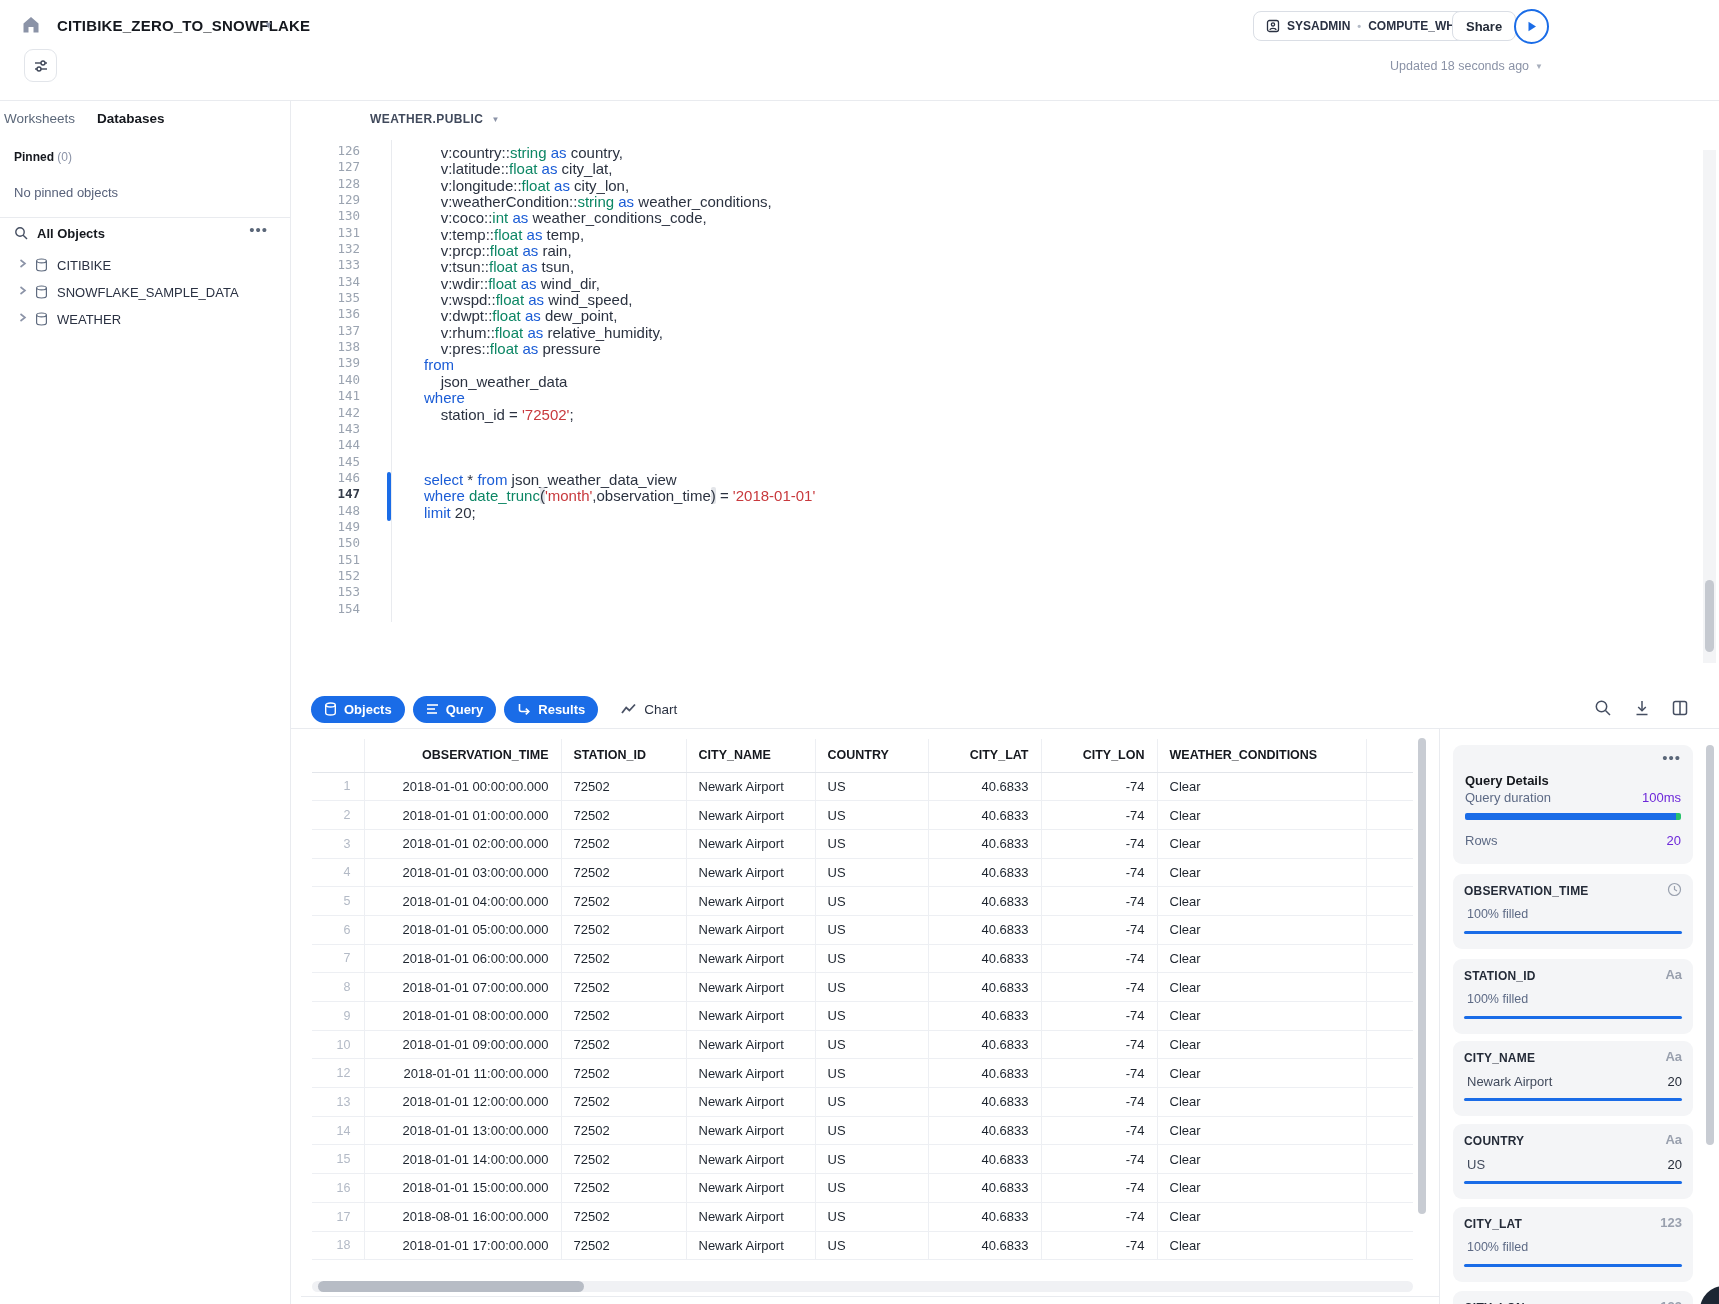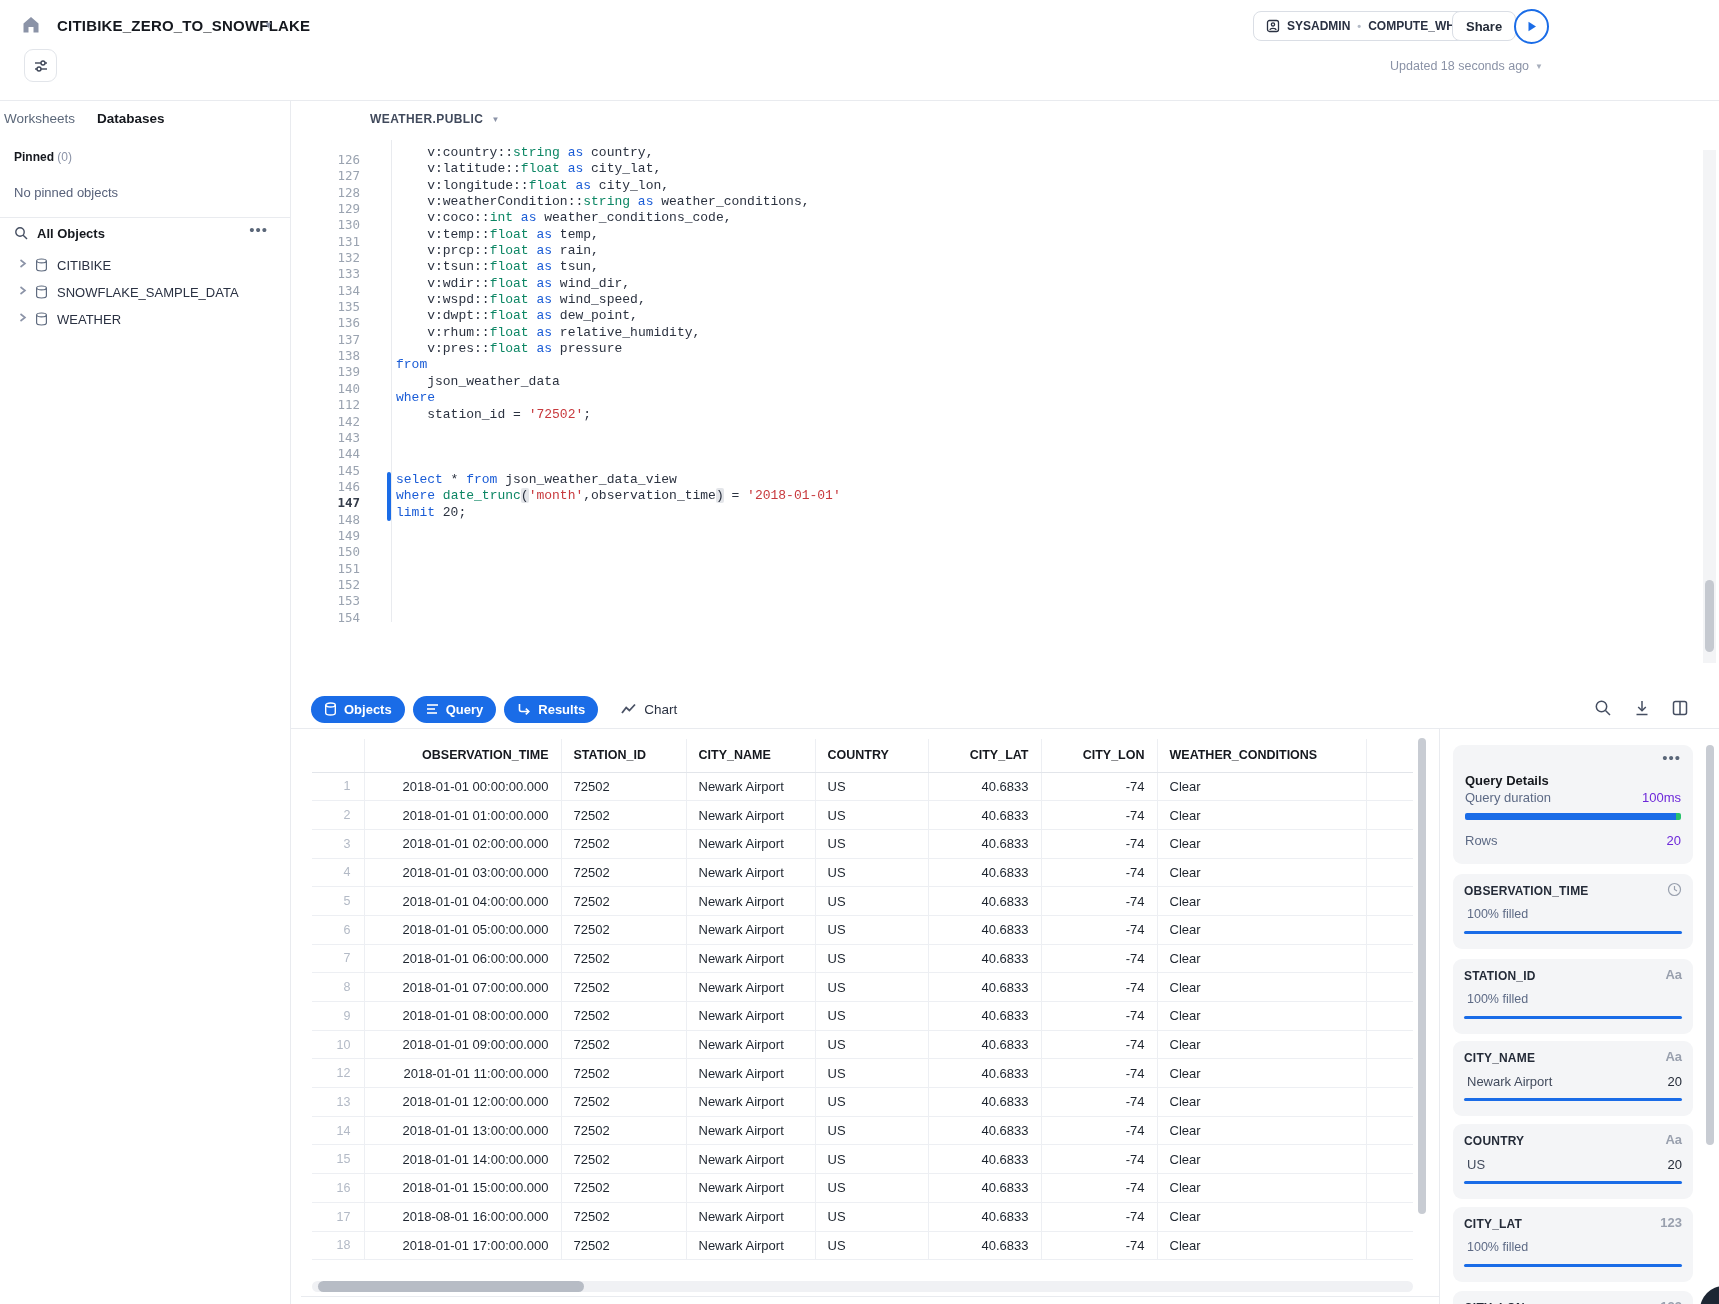--- a/index.html
+++ b/index.html
@@ -32,26 +32,26 @@
   .allobj-row .lbl { position:absolute; left:37px; top:3px; font-size:13px; font-weight:600; color:#15181e; }
   .allobj-row .dots { position:absolute; right:22px; top:-2px; color:#5b6779; font-size:15px; letter-spacing:1px; }
   .tree { position:absolute; left:0; top:151px; width:100%; }
   .tree-row { position:relative; height:27px; }
   .tree-row .chev { position:absolute; left:18px; top:7px; color:#8b93a7; }
   .tree-row .db { position:absolute; left:35px; top:6px; color:#5f6b7f; }
   .tree-row .tl { position:absolute; left:57px; top:6px; font-size:13px; color:#2a3142; }
 
   
   .ctx-label { position:absolute; left:370px; top:112px; font-size:12px; font-weight:600; letter-spacing:.4px; color:#414a5c; display:flex; gap:8px; align-items:center; }
-  .gutter { position:absolute; left:300px; top:152px; width:60px; text-align:right; font-family:"DejaVu Sans Mono",monospace; font-size:12.5px; color:#9aa3b0; }
+  .gutter { position:absolute; left:300px; top:143px; width:60px; text-align:right; font-family:"DejaVu Sans Mono",monospace; font-size:12.5px; color:#9aa3b0; }
   .gutter .ln { height:16.35px; line-height:16.35px; }
   .gutter .ln.act { color:#343c4a; font-weight:700; }
   .gutter-line { position:absolute; left:391px; top:140px; height:482px; border-left:1px solid #e9ebef; }
   .sel-bar { position:absolute; left:387px; top:472px; width:4px; height:49px; background:#1a6ce7; border-radius:2px; }
-  .code { position:absolute; left:396px; top:145px; font-family:Liberation Mono, monospace; font-size:13px; white-space:pre; }
+  .code { position:absolute; left:424px; top:145px; font-family:Liberation Sans, sans-serif; font-size:15px; white-space:pre; }
   .code .cl { height:16.35px; line-height:16.35px; }
   .tk-d { color:#2b3240; } .tk-k { color:#1a5cd6; } .tk-t { color:#0c8664; } .tk-s { color:#c8393d; }
   .tk-p { color:#2b3240; background:#e3e5e9; border-radius:2px; }
   .ed-scroll-track { position:absolute; left:1703px; top:150px; width:13px; height:513px; background:#f3f4f6; }
   .ed-scroll-thumb { position:absolute; left:1705px; top:580px; width:9px; height:72px; background:#c5c9d0; border-radius:4.5px; }
 
   
   .toolbar { position:absolute; left:291px; top:690px; width:1428px; height:39px; border-bottom:1px solid #e9ebef; display:flex; align-items:center; padding-left:20px; gap:8px; background:#fff; }
   .tb-btn { height:27px; border-radius:14px; background:#1a6ce7; color:#fff; font-size:13px; font-weight:600; display:flex; align-items:center; gap:7px; padding:0 13px; border:none; }
   .chart-tab { margin-left:15px; display:flex; align-items:center; gap:8px; font-size:13.5px; font-weight:500; color:#2a3142; }
@@ -214,21 +214,21 @@
       <div class="ln">131</div>
       <div class="ln">132</div>
       <div class="ln">133</div>
       <div class="ln">134</div>
       <div class="ln">135</div>
       <div class="ln">136</div>
       <div class="ln">137</div>
       <div class="ln">138</div>
       <div class="ln">139</div>
       <div class="ln">140</div>
-      <div class="ln">112</div>
+      <div class="ln">141</div>
       <div class="ln">142</div>
       <div class="ln">143</div>
       <div class="ln">144</div>
       <div class="ln">145</div>
       <div class="ln">146</div>
       <div class="ln act">147</div>
       <div class="ln">148</div>
       <div class="ln">149</div>
       <div class="ln">150</div>
       <div class="ln">151</div>

